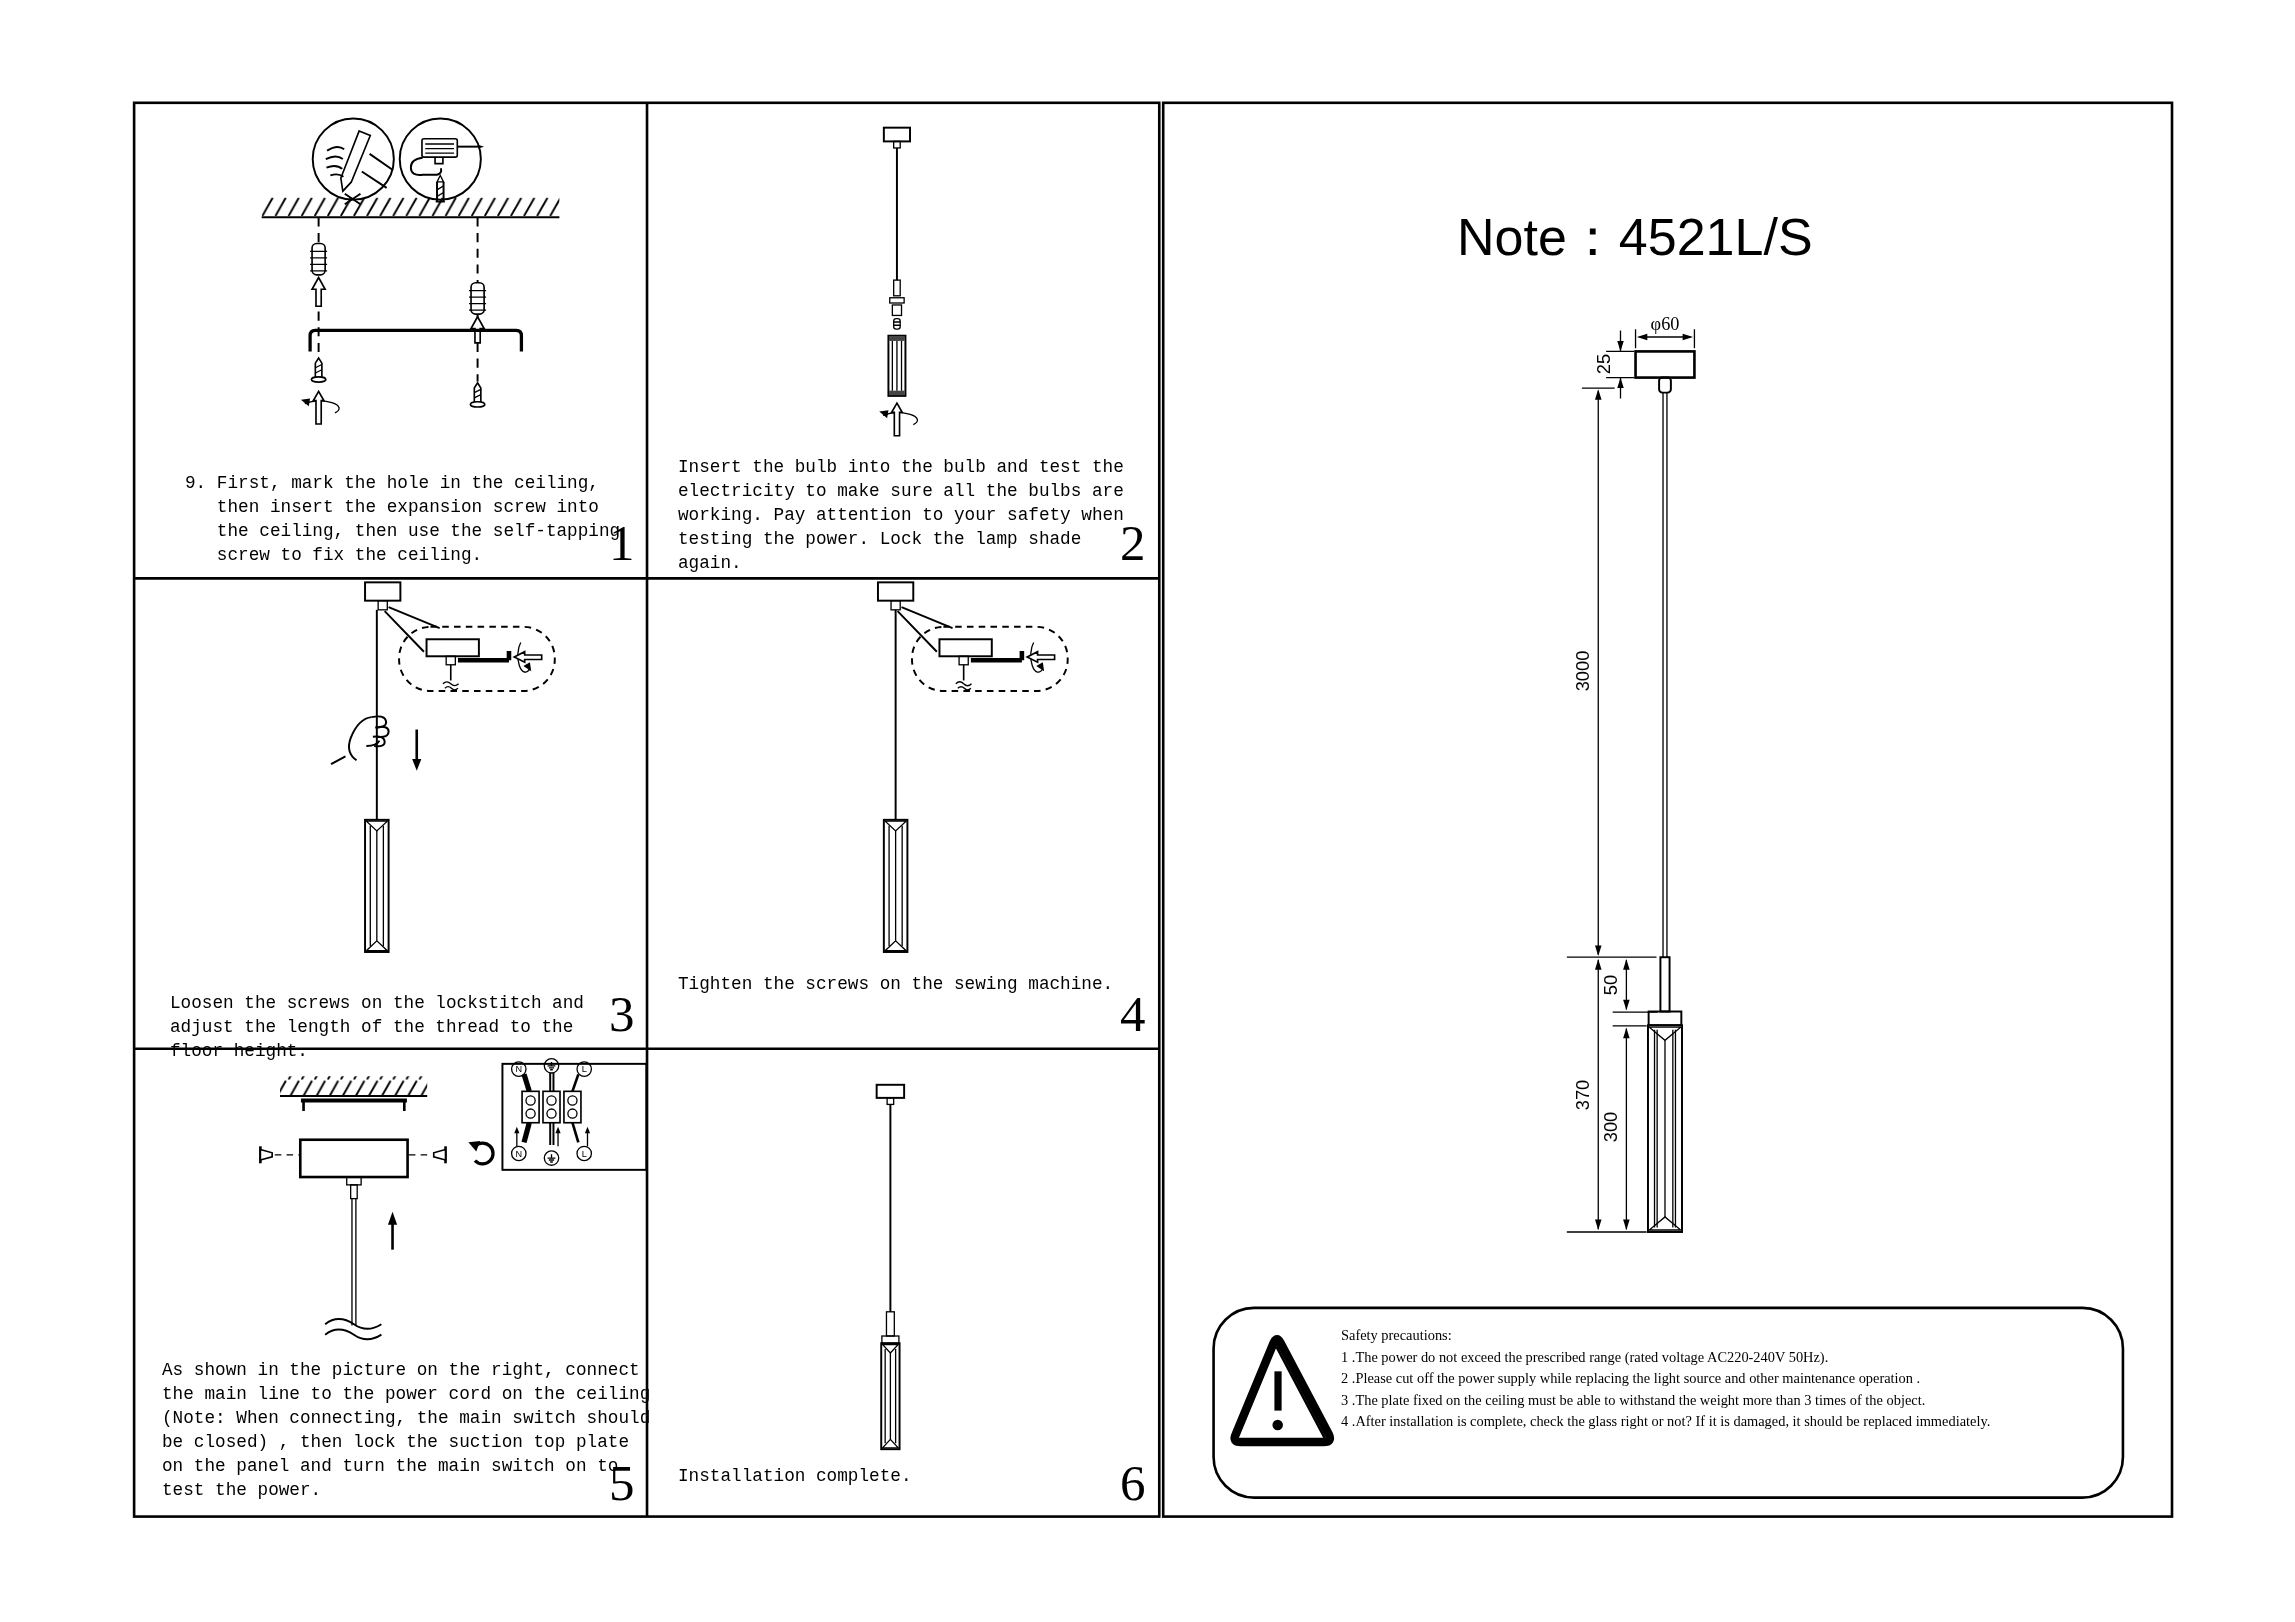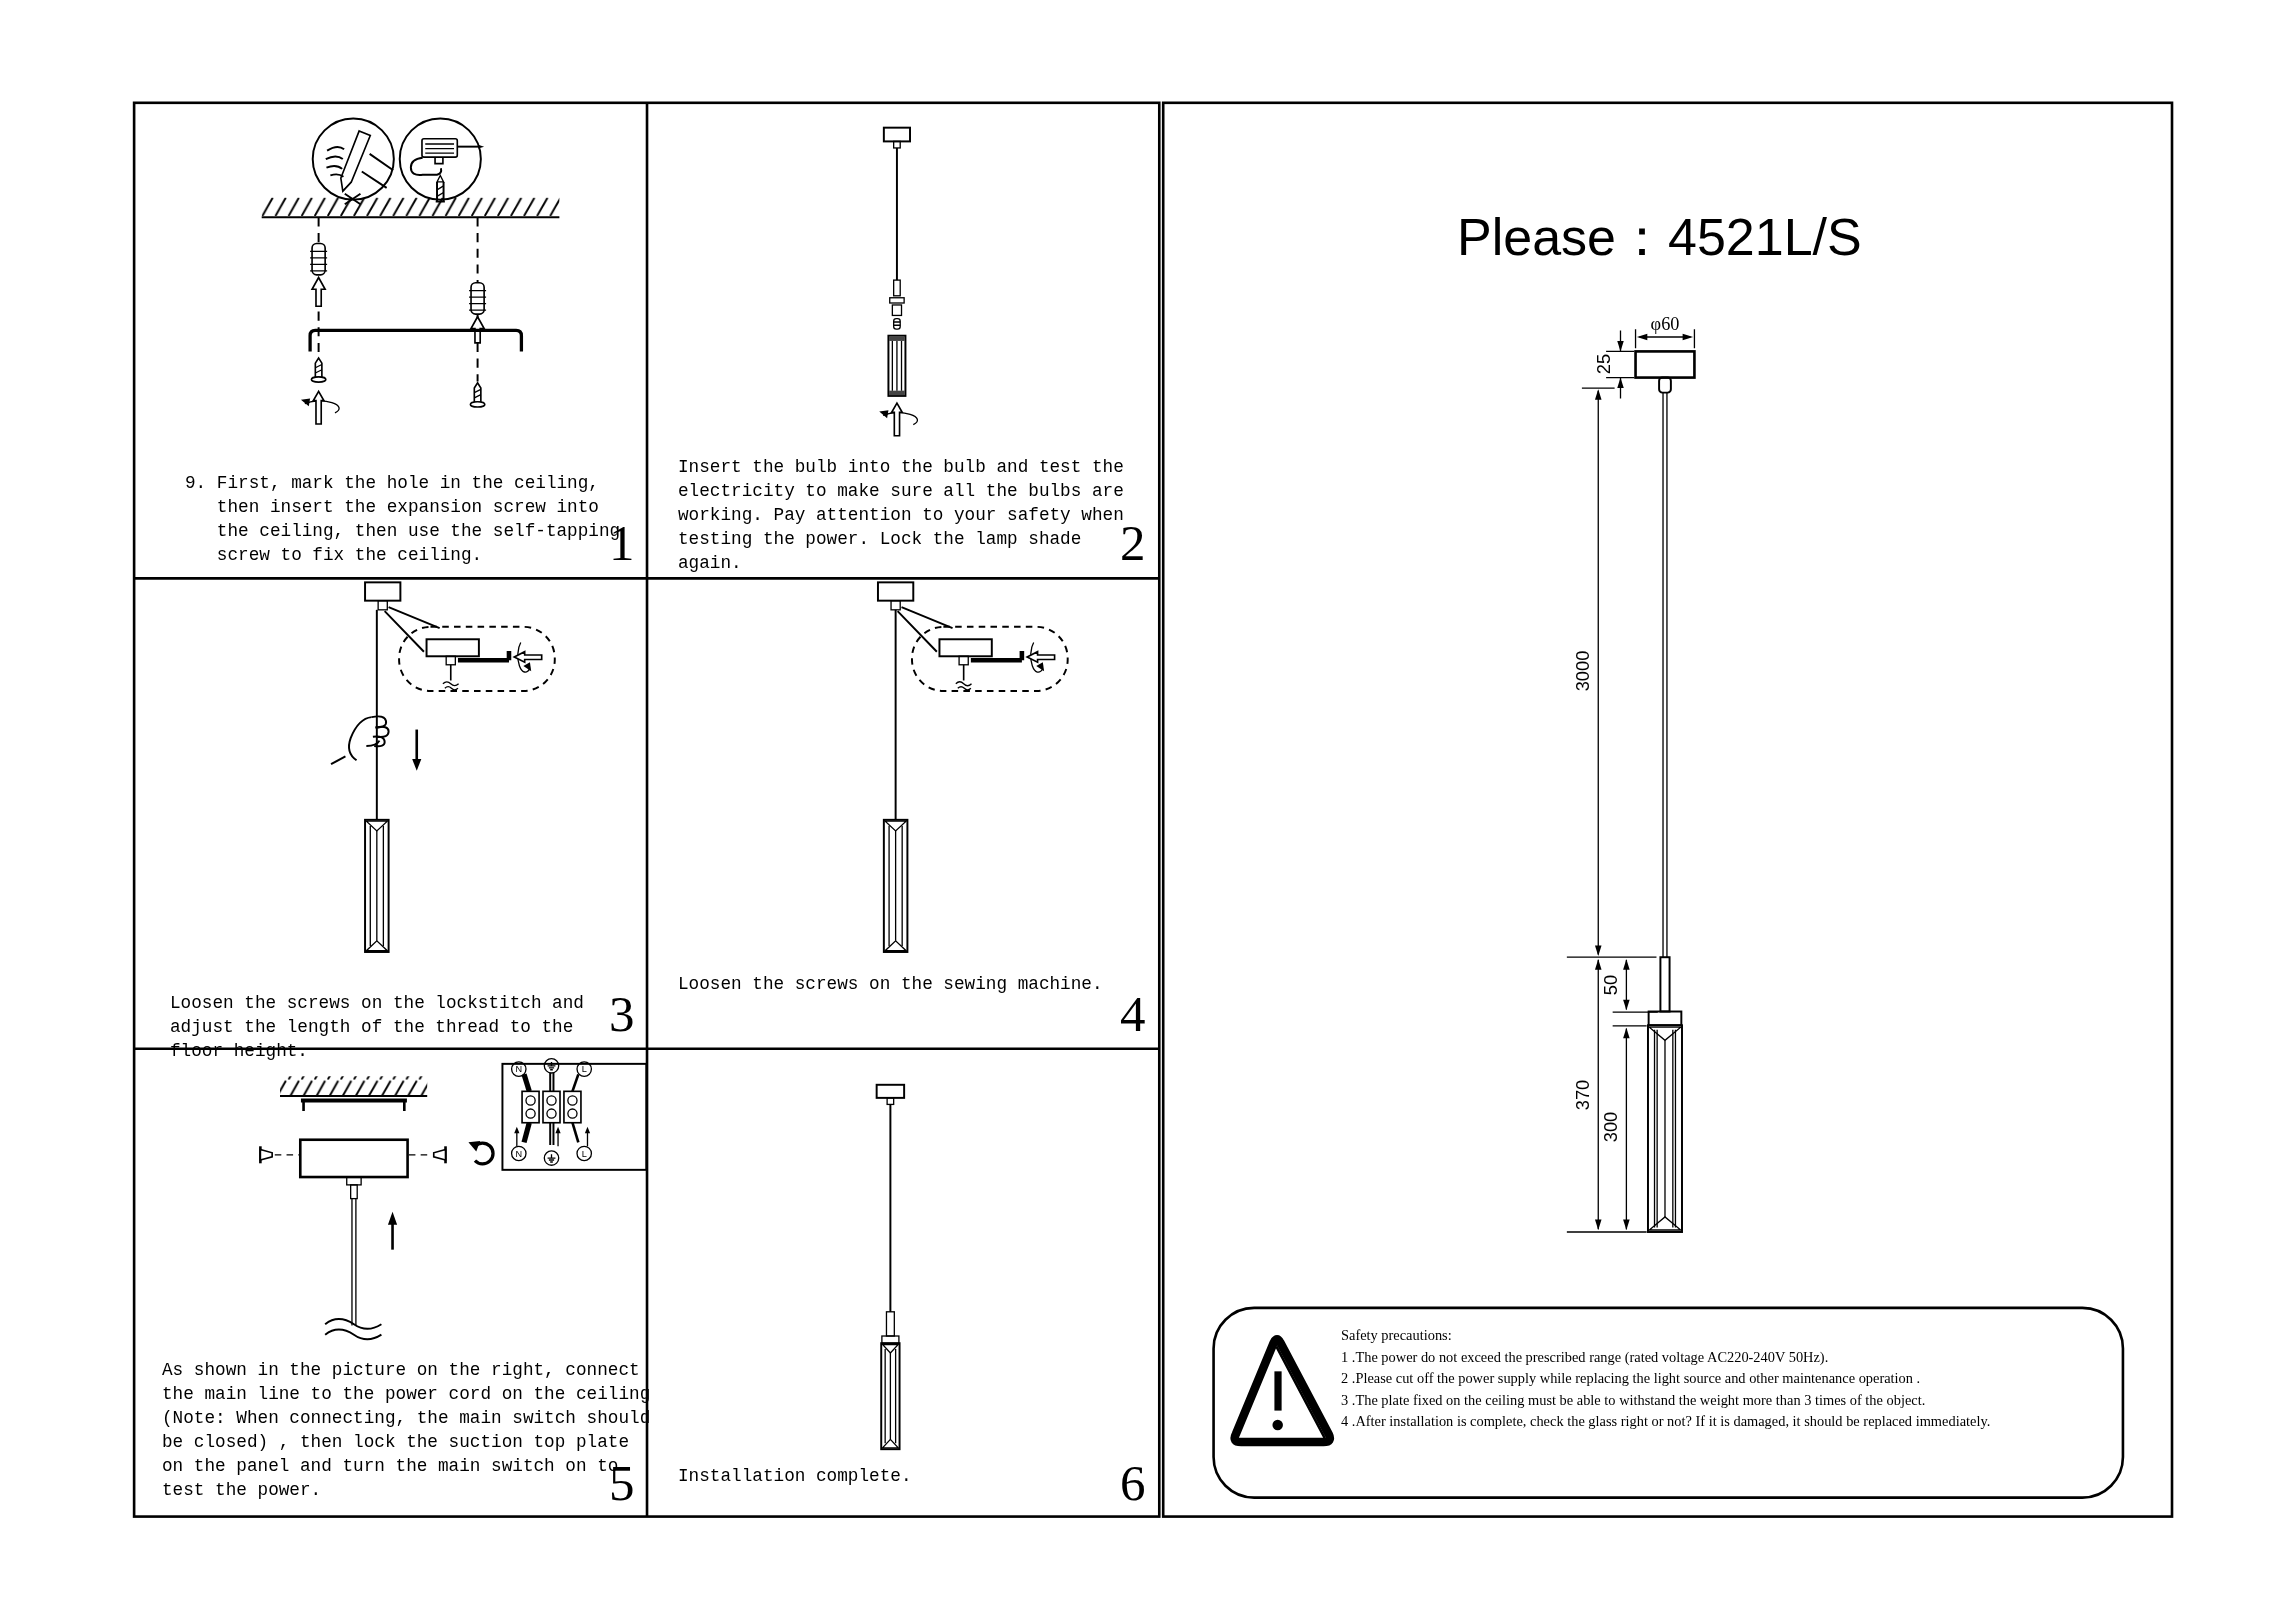--- a/index.html
+++ b/index.html
@@ -330,37 +330,37 @@
    the ceiling, then use the self-tapping
    screw to fix the ceiling.</div>
 <div class="cap" style="left:678px;top:455px">Insert the bulb into the bulb and test the
 electricity to make sure all the bulbs are
 working. Pay attention to your safety when
 testing the power. Lock the lamp shade
 again.</div>
 <div class="cap" style="left:170px;top:991px">Loosen the screws on the lockstitch and
 adjust the length of the thread to the
 floor height.</div>
-<div class="cap" style="left:678px;top:972px">Loosen the screws on the sewing machine.</div>
+<div class="cap" style="left:678px;top:972px">Tighten the screws on the sewing machine.</div>
 <div class="cap" style="left:162px;top:1358px">As shown in the picture on the right, connect
 the main line to the power cord on the ceiling
 (Note: When connecting, the main switch should
 be closed) , then lock the suction top plate
 on the panel and turn the main switch on to
 test the power.</div>
 <div class="cap" style="left:678px;top:1464px">Installation complete.</div>
 
 <div class="num" style="left:609px;top:518px">1</div>
 <div class="num" style="left:1120px;top:518px">2</div>
 <div class="num" style="left:609px;top:989px">3</div>
 <div class="num" style="left:1120px;top:989px">4</div>
 <div class="num" style="left:609px;top:1458px">5</div>
 <div class="num" style="left:1120px;top:1458px">6</div>
 
-<div class="model">Please：4521L/S</div>
+<div class="model">Note：4521L/S</div>
 
 <div class="dim dim-h" style="left:1665px;top:325px">φ60</div>
 <div class="dim dim-v" style="left:1604px;top:364px">25</div>
 <div class="dim dim-v" style="left:1583px;top:671px">3000</div>
 <div class="dim dim-v" style="left:1611px;top:985px">50</div>
 <div class="dim dim-v" style="left:1583px;top:1095px">370</div>
 <div class="dim dim-v" style="left:1611px;top:1127px">300</div>
 
 <div class="saf-title">Safety precautions:</div>
 <div class="saf-item" style="top:1347px">1 .The power do not exceed the prescribed range (rated voltage AC220-240V 50Hz).</div>

